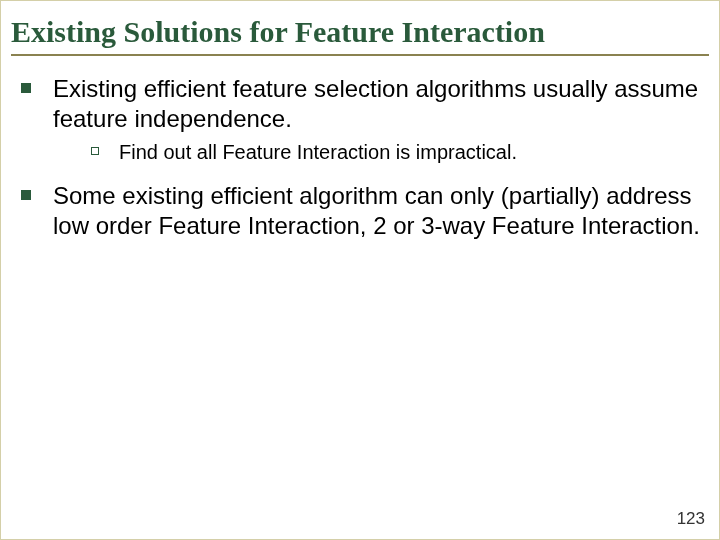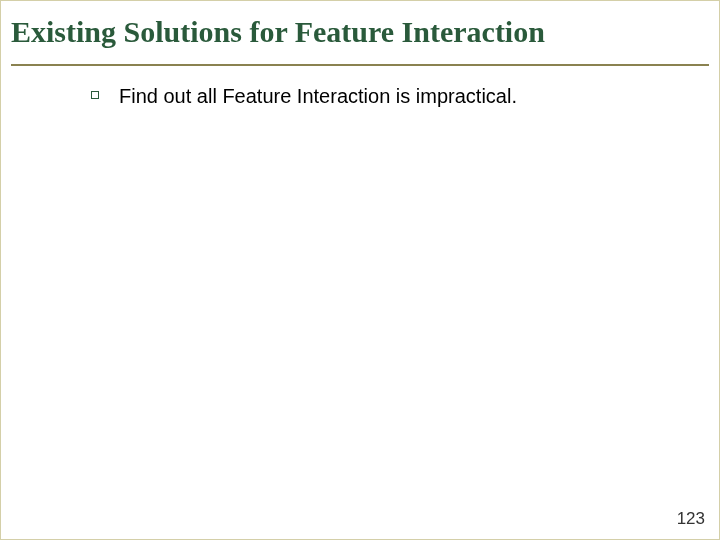--- a/index.html
+++ b/index.html
@@ -11,21 +11,21 @@
     position: relative;
     border: 1px solid #d4cfa8;
     padding: 8px 10px;
   }
   .slide-inner {
     width: 100%;
     height: 100%;
   }
   .title-wrap {
     border-bottom: 2px solid #8a8250;
-    padding-bottom: 14px;
+    padding-bottom: 4px;
     margin-bottom: 18px;
     margin-top: 6px;
   }
   .title {
     font-family: "Times New Roman", Times, serif;
     font-size: 30px;
     font-weight: bold;
     color: #2a5a3b;
     line-height: 1.15;
   }
@@ -83,25 +83,33 @@
 <body>
 
 <div class="slide-inner">
 
   <div class="title-wrap">
     <div class="title">Existing Solutions for Feature Interaction</div>
   </div>
 
   <div class="bullets">
 
+    <div class="bullet-row">
+      <div class="bullet-marker"></div>
+      <div class="bullet-text">Existing efficient feature selection algorithms usually assume feature independence.</div>
+    </div>
 
 
     <div class="sub-row">
       <div class="sub-marker"></div>
       <div class="sub-text">Find out all Feature Interaction is impractical.</div>
     </div>
 
+    <div class="bullet-row">
+      <div class="bullet-marker"></div>
+      <div class="bullet-text">Some existing efficient algorithm can only (partially) address low order Feature Interaction, 2 or 3-way Feature Interaction.</div>
+    </div>
 
   </div>
 
   <div class="page-num">123</div>
 
 </div>
 
 </body></html>

